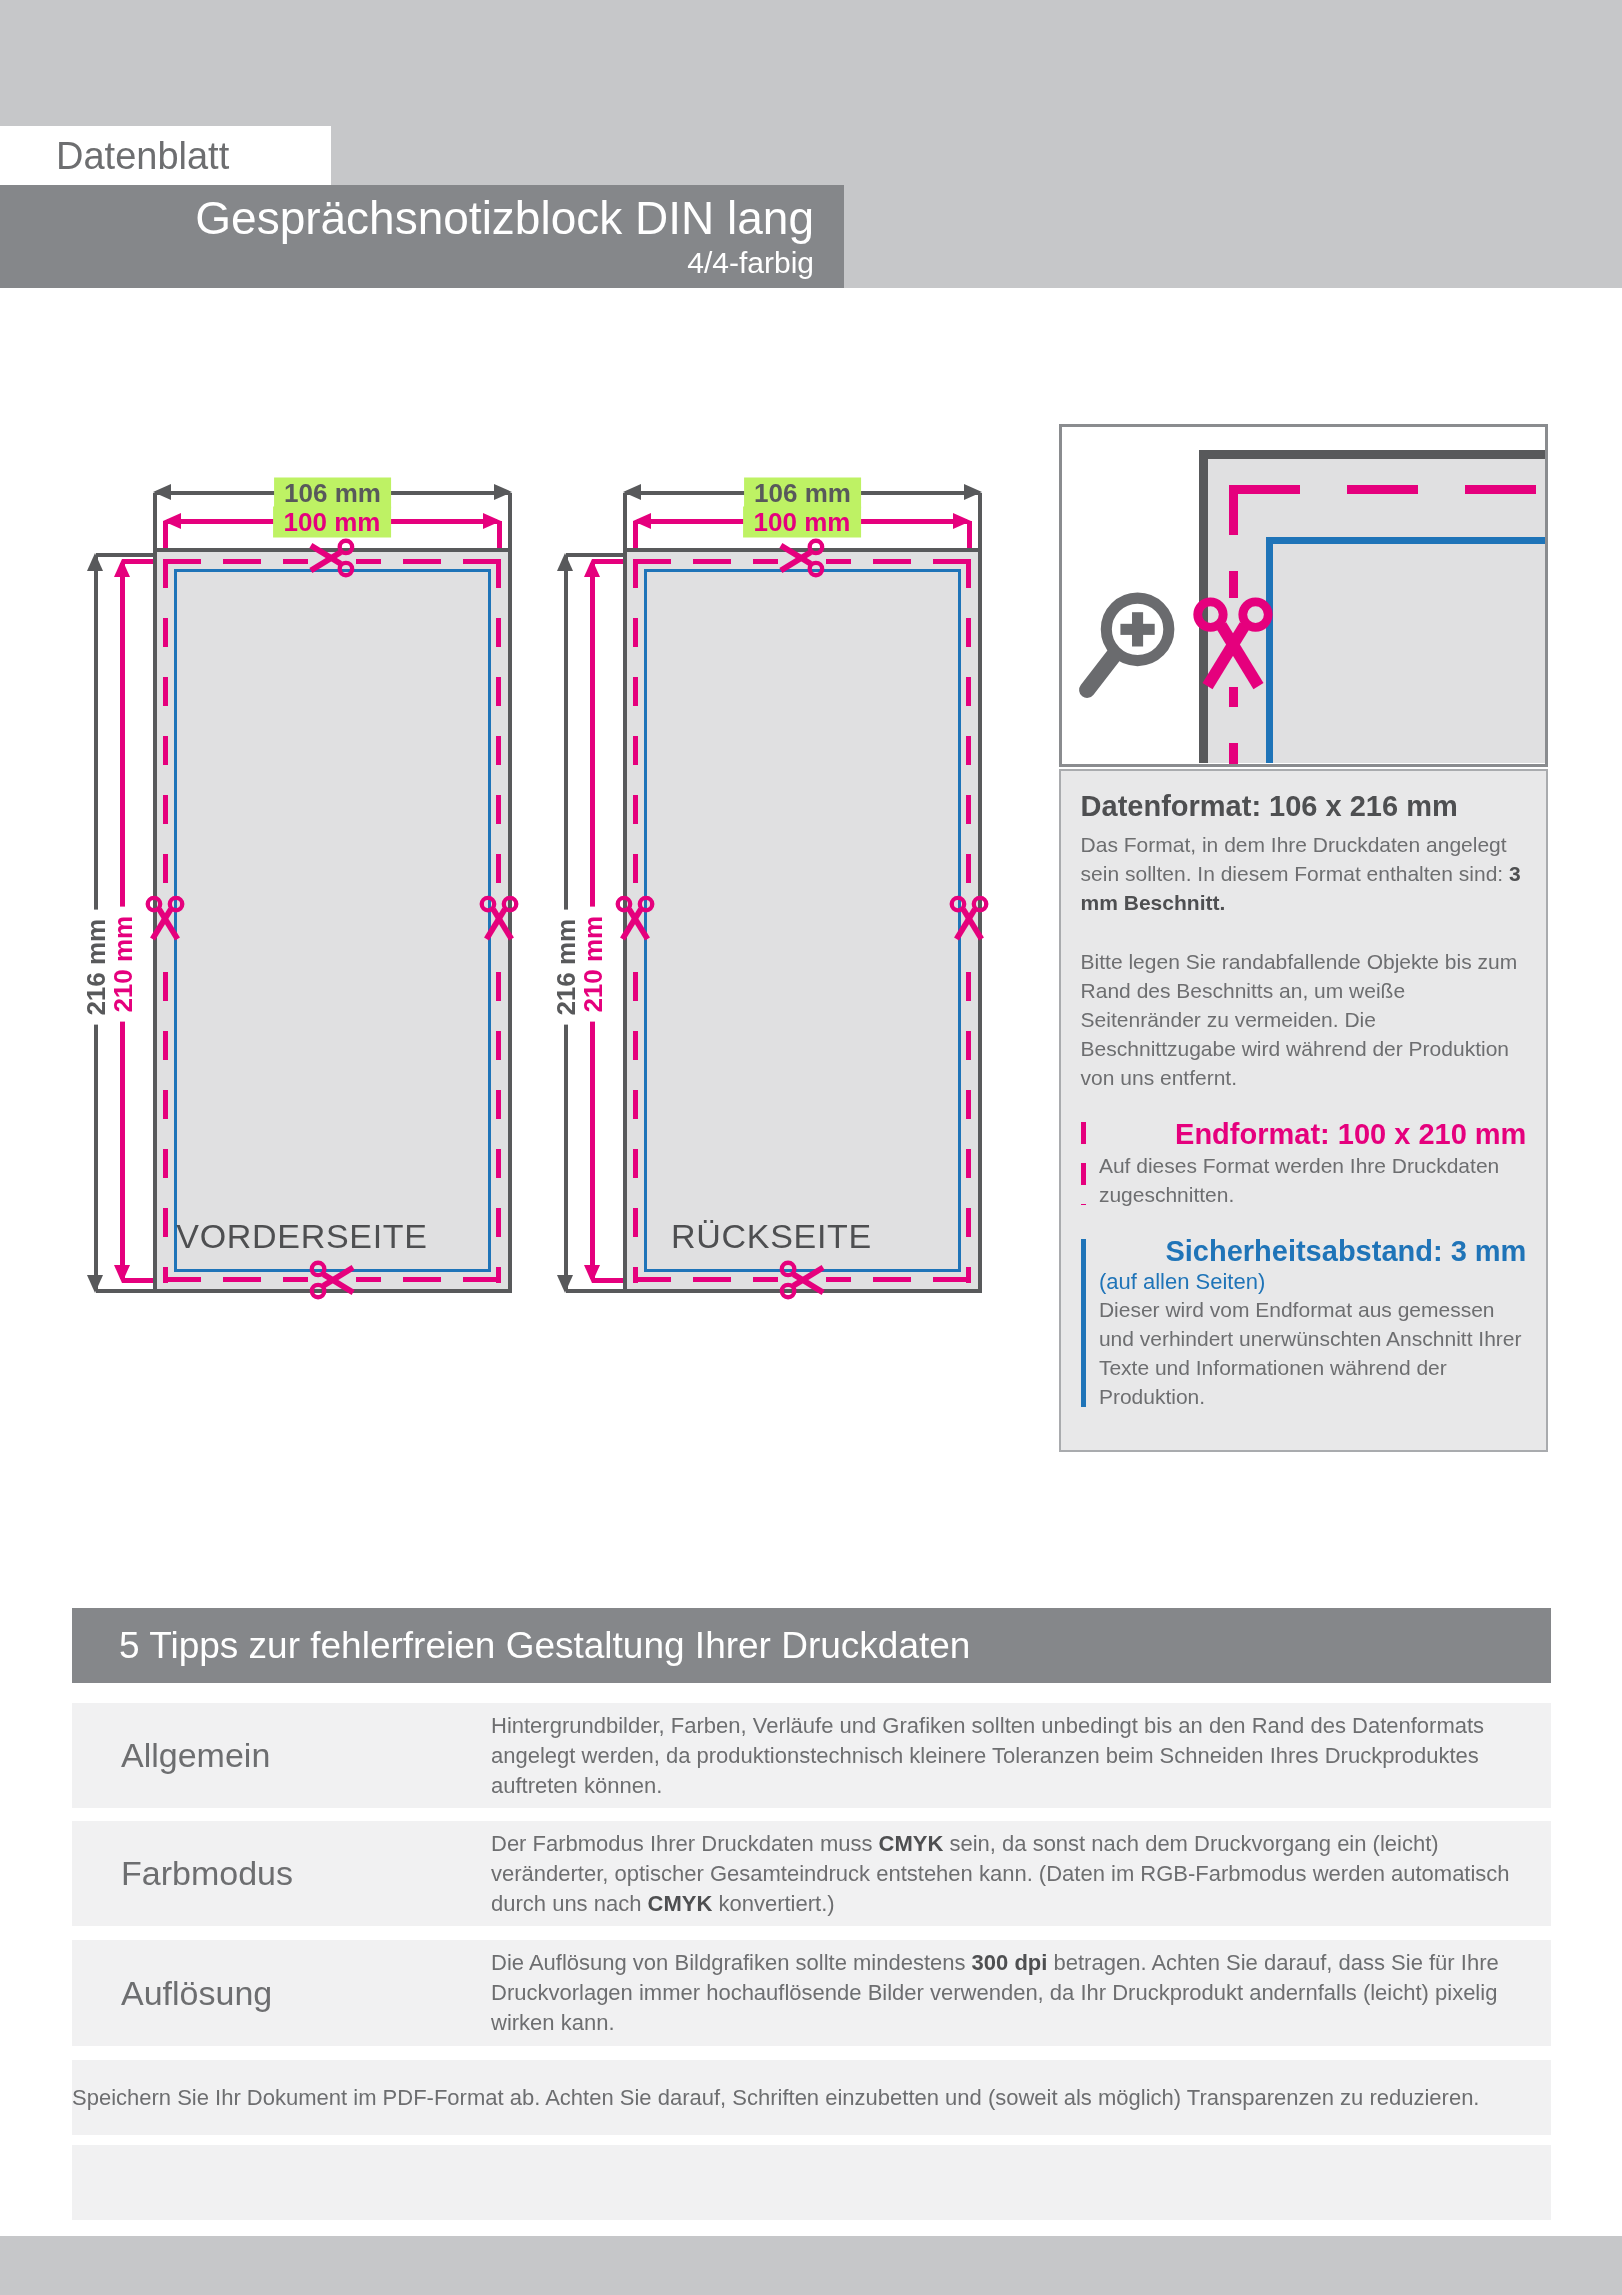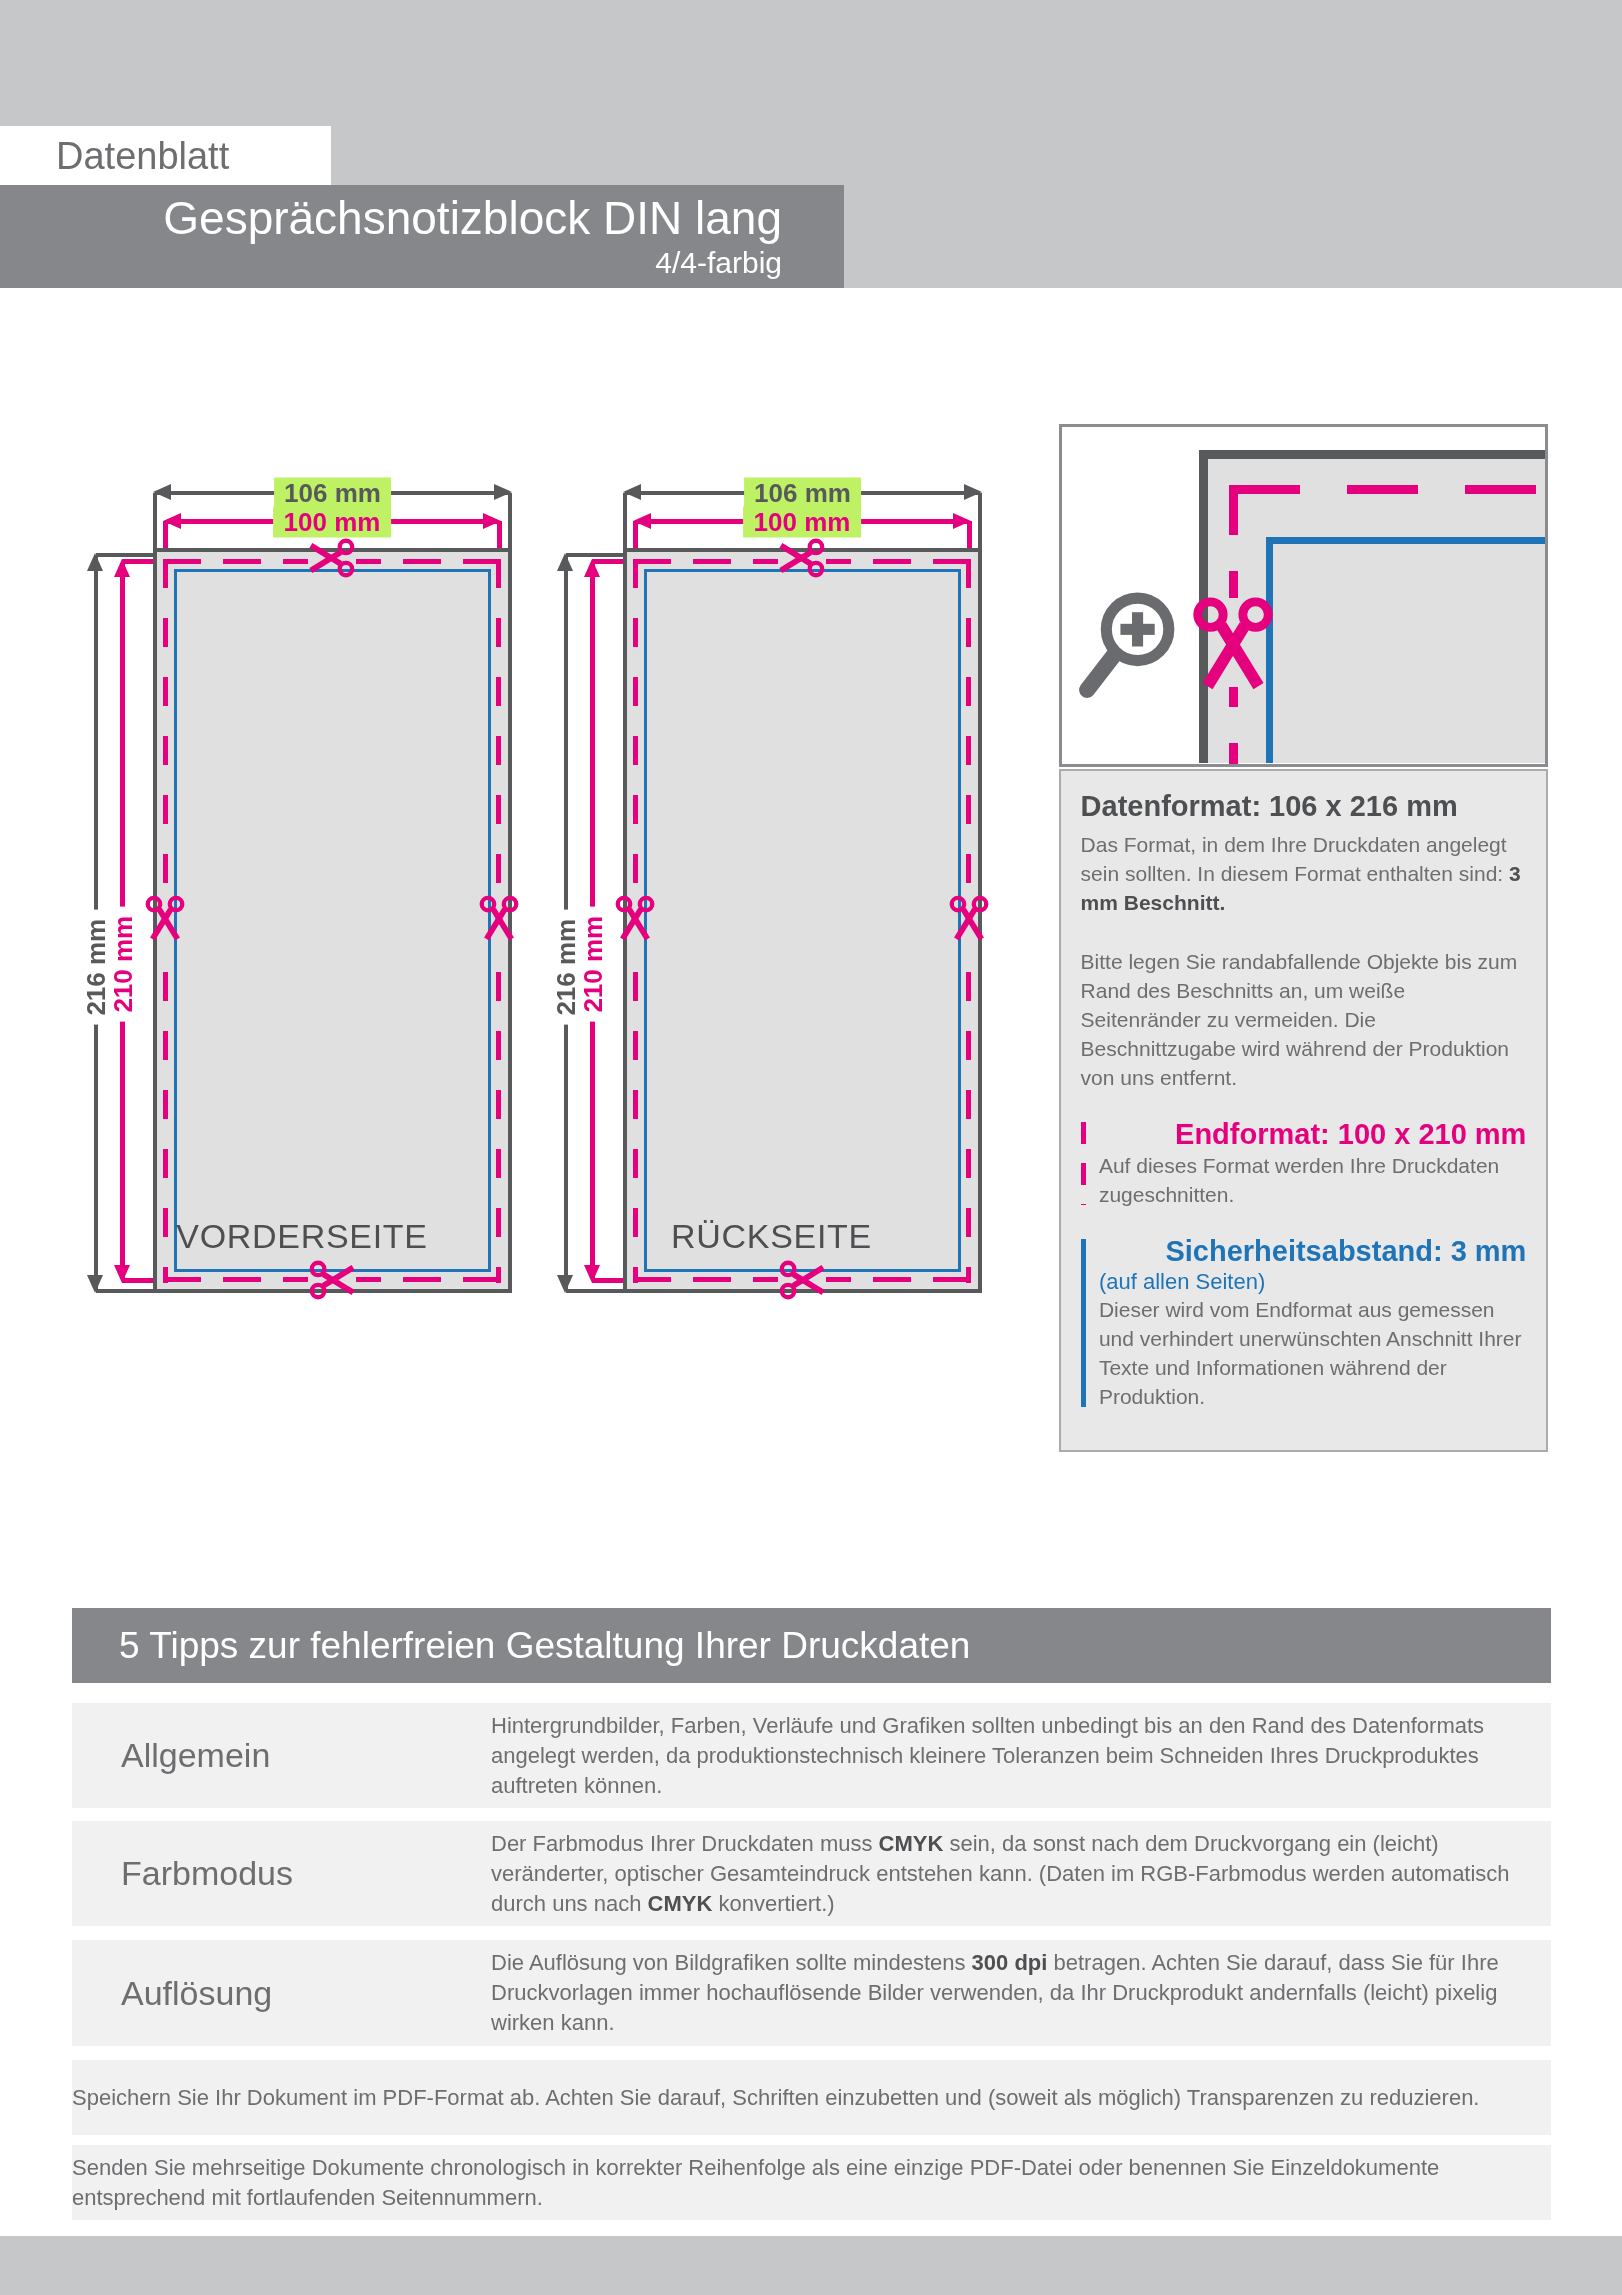--- a/index.html
+++ b/index.html
@@ -21,21 +21,21 @@
     overflow:hidden;
   }
   .abs{position:absolute;}
 
   
   .top-block{left:0;top:0;width:1623px;height:288px;background:var(--block);}
   .datenblatt{left:0;top:126px;width:331px;height:60px;background:#ffffff;
     font-size:38px;color:var(--text);line-height:60px;padding-left:56px;box-sizing:border-box;}
   .title-bar{left:0;top:185px;width:844px;height:103px;background:var(--bar);
     display:flex;flex-direction:column;justify-content:center;align-items:flex-end;
-    padding-right:62px;box-sizing:border-box;color:#ffffff;}
+    padding-right:30px;box-sizing:border-box;color:#ffffff;}
   .title-bar .t1{font-size:46px;line-height:51px;}
   .title-bar .t2{font-size:30px;line-height:37px;}
 
   
   .dim-h{position:absolute;height:37px;}
   .dim-h .line{position:absolute;left:3.9px;right:3.9px;top:16.4px;height:4.6px;background:currentColor;}
   .dim-h .head-l{position:absolute;left:0;top:9.8px;width:0;height:0;
     border-top:8.5px solid transparent;border-bottom:8.5px solid transparent;border-right:18.3px solid currentColor;}
   .dim-h .head-r{position:absolute;right:0;top:9.8px;width:0;height:0;
     border-top:8.5px solid transparent;border-bottom:8.5px solid transparent;border-left:18.3px solid currentColor;}
@@ -318,17 +318,16 @@
 <div class="abs tip-row" style="top:1940px;height:106px;">
   <div class="tip-label">Auflösung</div>
   <div class="tip-text"><span>Die Auflösung von Bildgrafiken sollte mindestens </span><b>300 dpi</b><span> betragen. Achten Sie darauf, dass Sie für Ihre Druckvorlagen immer hochauflösende Bilder verwenden, da Ihr Druckprodukt andernfalls (leicht) pixelig wirken kann.</span></div>
 </div>
 
 <div class="abs tip-row" style="top:2060px;height:75px;">
   <div class="tip-text"><span>Speichern Sie Ihr Dokument im PDF-Format ab. Achten Sie darauf, Schriften einzubetten und (soweit als möglich) Transparenzen zu reduzieren.</span></div>
 </div>
 
 <div class="abs tip-row" style="top:2145px;height:75px;">
-  <div class="tip-text"><span>Senden Sie mehrseitige Dokumente chronologisch in korrekter Reihenfolge als eine einzige PDF-Datei oder benennen Sie Einzeldokumente entsprechend mit fortlaufenden Seitennummern.</span></div>
 </div>
 
 <div class="abs footer"></div>
 
 
 </body></html>

